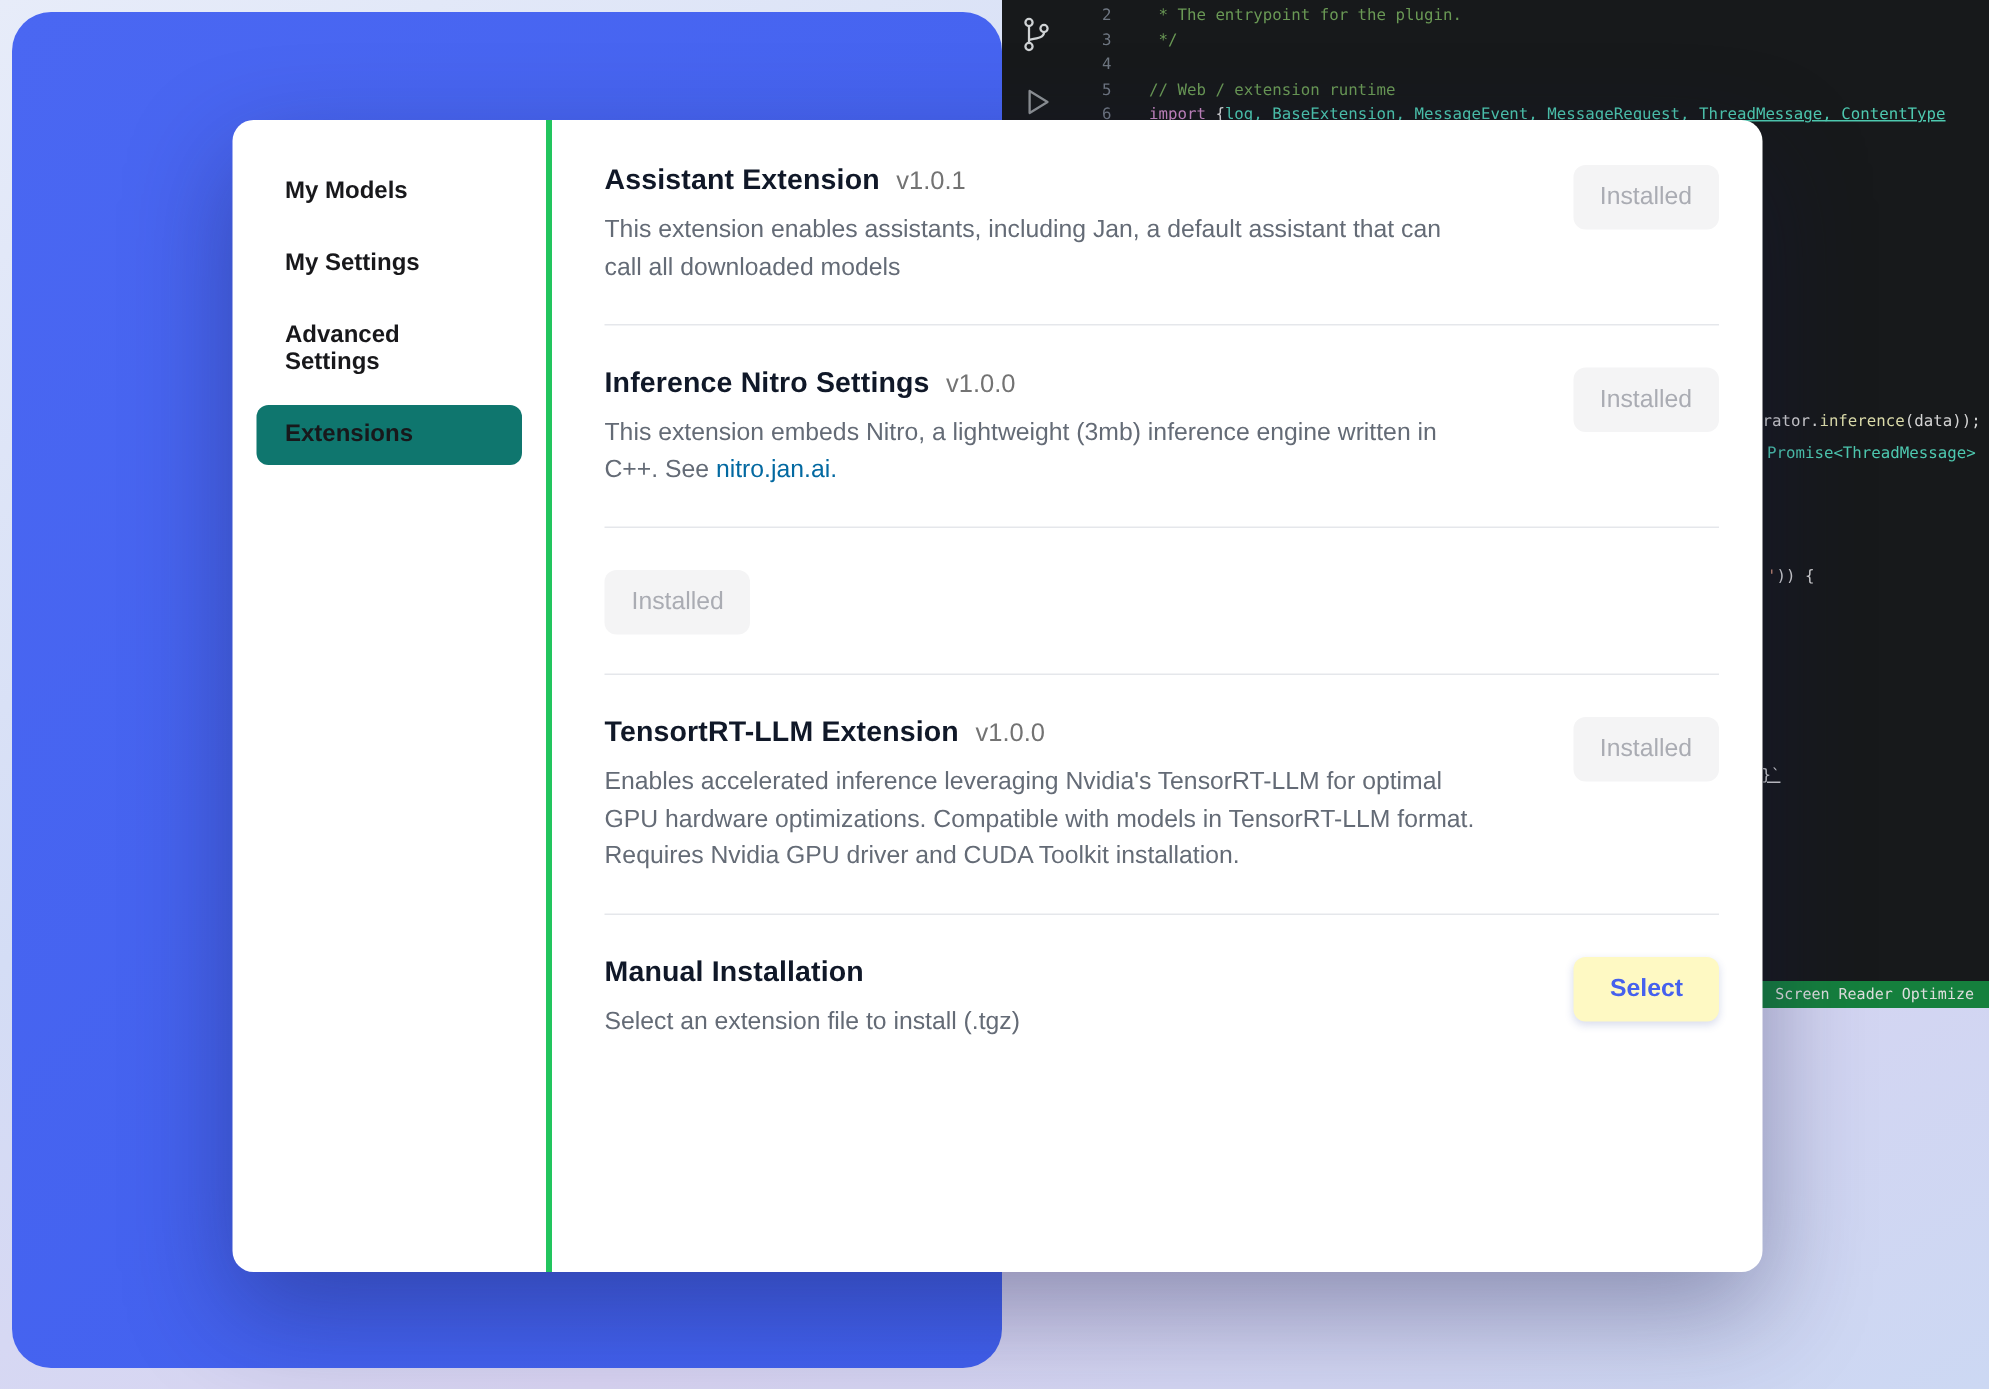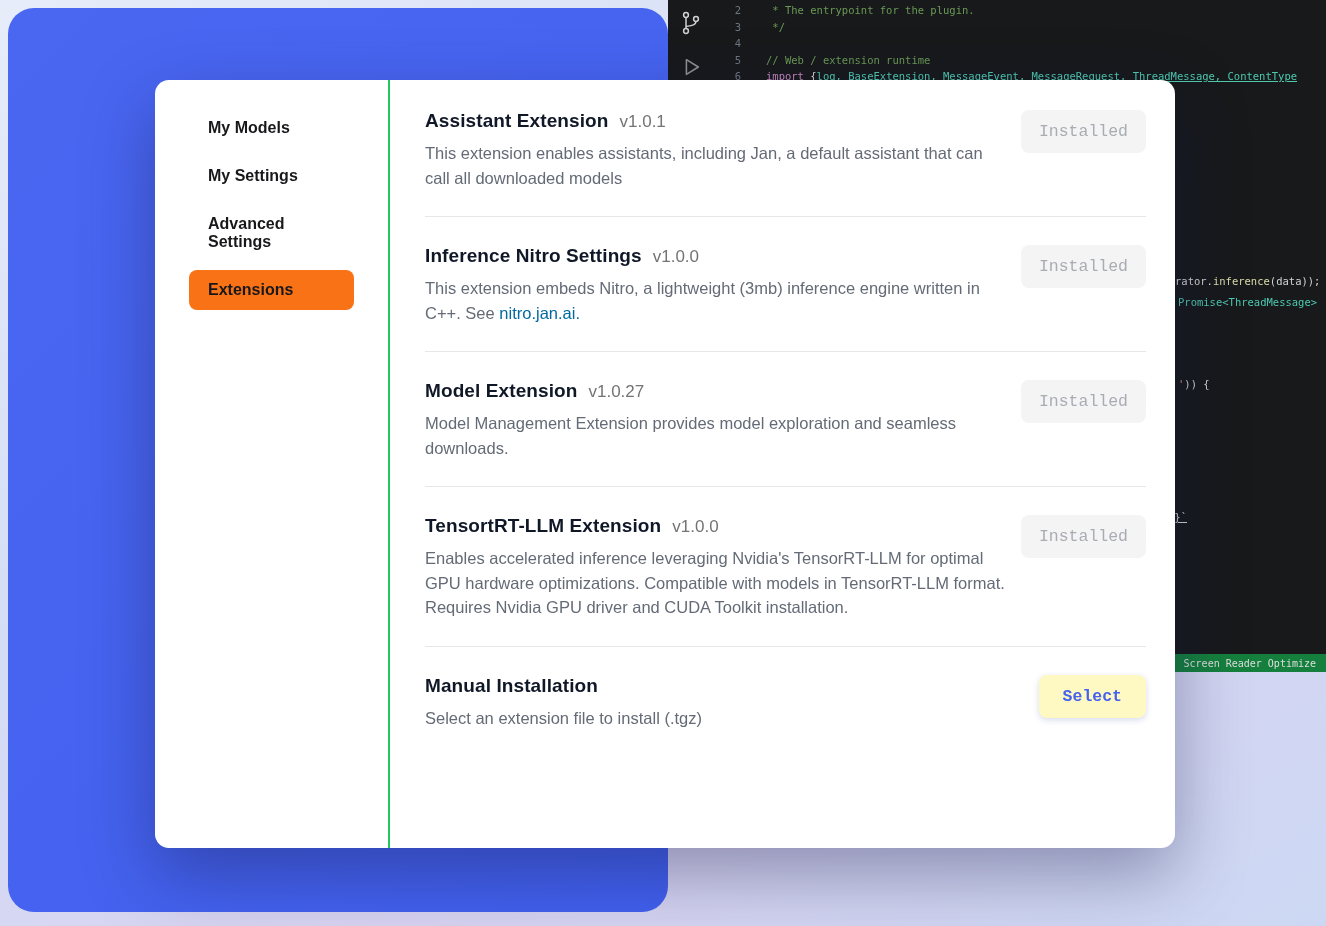--- a/index.html
+++ b/index.html
@@ -58,44 +58,44 @@
   }
 
   
   .modal {
     position: absolute; left: 155px; top: 80px; width: 1020px; height: 768px;
     background: #ffffff; border-radius: 14px;
     box-shadow: 0 26px 70px rgba(22, 24, 70, 0.38);
     display: flex; z-index: 3; overflow: hidden;
   }
   .sidebar {
-    width: 235px; flex: none; padding: 28px 34px 0;
-    border-right: 2px solid #22c55e;
+    width: 213px; flex: none; padding: 28px 16px 0;
+    border-right: 4px solid #22c55e;
   }
   .nav-item {
     padding: 11px 19px; border-radius: 8px; margin-bottom: 8px;
     font-size: 16px; font-weight: bold; color: #18181b; cursor: pointer;
   }
-  .nav-item.active { background: #f97316; }
+  .nav-item.active { background: #0f766e; }
 
   .content { flex: 1; padding: 0 29px 0 35px; }
   .ext-row {
     display: flex; justify-content: space-between; align-items: flex-start;
     padding: 28px 0 26px; border-bottom: 1px solid #e5e7eb;
   }
   .ext-row:first-child { padding-top: 30px; }
   .ext-row:last-child { border-bottom: none; }
   .ext-head { display: flex; align-items: baseline; gap: 11px; }
   .ext-title { font-size: 19px; font-weight: bold; color: #101828; margin: 0; letter-spacing: 0.1px; }
   .ext-ver { font-size: 17px; color: #737373; }
   .ext-desc { margin: 9px 0 0; font-size: 16.5px; line-height: 24.5px; color: #646b76; max-width: 585px; }
   .link { color: #0369a1; text-decoration: none; cursor: pointer; }
   .btn {
     border: none; border-radius: 8px; cursor: pointer;
-    font-family: Liberation Mono, monospace; font-size: 16.5px; padding: 12px 18px; flex: none; text-align: center;
+    font-family: Liberation Sans, sans-serif; font-size: 16.5px; padding: 12px 18px; flex: none; text-align: center;
   }
   .btn-installed { background: #f4f4f5; color: #aaacb3; font-weight: 500; }
   .btn-select {
     background: #fef9c3; color: #4561ee; font-weight: bold; padding: 12px 24px;
     box-shadow: 0 2px 6px rgba(40, 60, 150, 0.18);
   }
 </style>
 </head>
 <body>
 
@@ -182,27 +182,20 @@
           <div class="ext-head">
             <h2 class="ext-title">Inference Nitro Settings</h2>
             <span class="ext-ver">v1.0.0</span>
           </div>
           <p class="ext-desc"><span>This extension embeds Nitro, a lightweight (3mb) inference engine written in C++. See </span><a class="link">nitro.jan.ai.</a></p>
         </div>
         <button class="btn btn-installed">Installed</button>
       </section>
 
       <section class="ext-row">
-        <div class="ext-text">
-          <div class="ext-head">
-            <h2 class="ext-title">Model Extension</h2>
-            <span class="ext-ver">v1.0.27</span>
-          </div>
-          <p class="ext-desc"><span>Model Management Extension provides model exploration and seamless downloads.</span><a class="link"></a></p>
-        </div>
         <button class="btn btn-installed">Installed</button>
       </section>
 
       <section class="ext-row">
         <div class="ext-text">
           <div class="ext-head">
             <h2 class="ext-title">TensortRT-LLM Extension</h2>
             <span class="ext-ver">v1.0.0</span>
           </div>
           <p class="ext-desc"><span>Enables accelerated inference leveraging Nvidia's TensorRT-LLM for optimal GPU hardware optimizations. Compatible with models in TensorRT-LLM format. Requires Nvidia GPU driver and CUDA Toolkit installation.</span><a class="link"></a></p>

